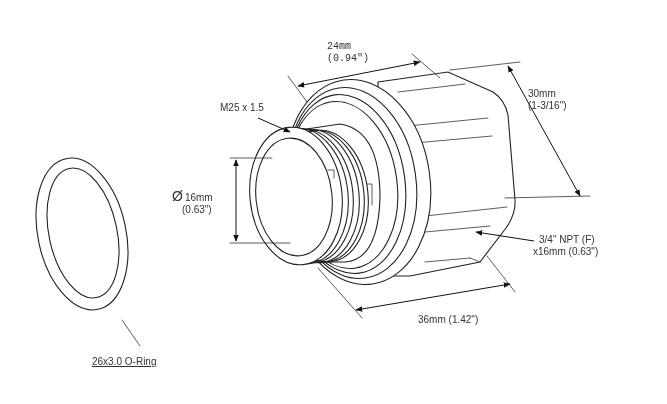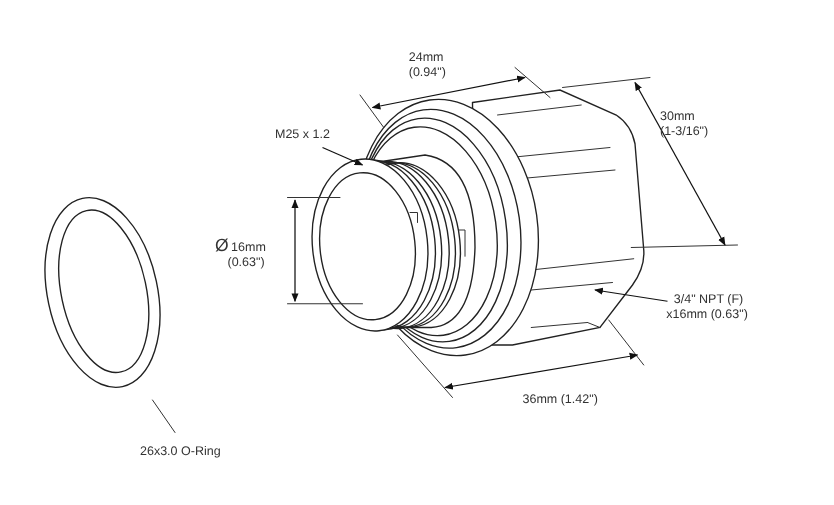--- a/index.html
+++ b/index.html
@@ -82,46 +82,46 @@
 
   <line class="dim" x1="534" y1="241" x2="476" y2="232" marker-end="url(#arr)"></line>
 
   <g>
     <line class="thin" x1="318" y1="268" x2="362" y2="318"></line>
     <line class="thin" x1="487" y1="256" x2="515" y2="292"></line>
     <line class="dim" x1="356" y1="310" x2="510" y2="284" marker-start="url(#arr)" marker-end="url(#arr)"></line>
   </g>
 </svg>
 
-<div class="label" style="left:327px; top:41px;">
+<div class="label" style="left:327px; top:41px;font-family:Liberation Mono, monospace;">
   <span>24mm</span>
   <span>(0.94")</span>
 </div>
 
 <div class="label" style="left:528px; top:88px;">
   <span>30mm</span>
   <span>(1-3/16")</span>
 </div>
 
 <div class="label" style="left:220px; top:102px;">
-  <span>M25 x 1.2</span>
+  <span>M25 x 1.5</span>
 </div>
 
 <div class="label" style="left:172px; top:190px;">
   <span style="display:flex; align-items:baseline; gap:2px;">
     <span class="dia-sym">Ø</span>
     <span>16mm</span>
   </span>
   <span style="padding-left:10px;">(0.63")</span>
 </div>
 
 <div class="label" style="left:533px; top:234px;">
   <span style="padding-left:6px;">3/4" NPT (F)</span>
   <span>x16mm (0.63")</span>
 </div>
 
 <div class="label" style="left:418px; top:314px;">
   <span>36mm (1.42")</span>
 </div>
 
-<div class="label" style="left:112px; top:356px;">
+<div class="label" style="left:92px; top:356px;text-decoration:underline;">
   <span>26x3.0 O-Ring</span>
 </div>
 
 </body></html>

